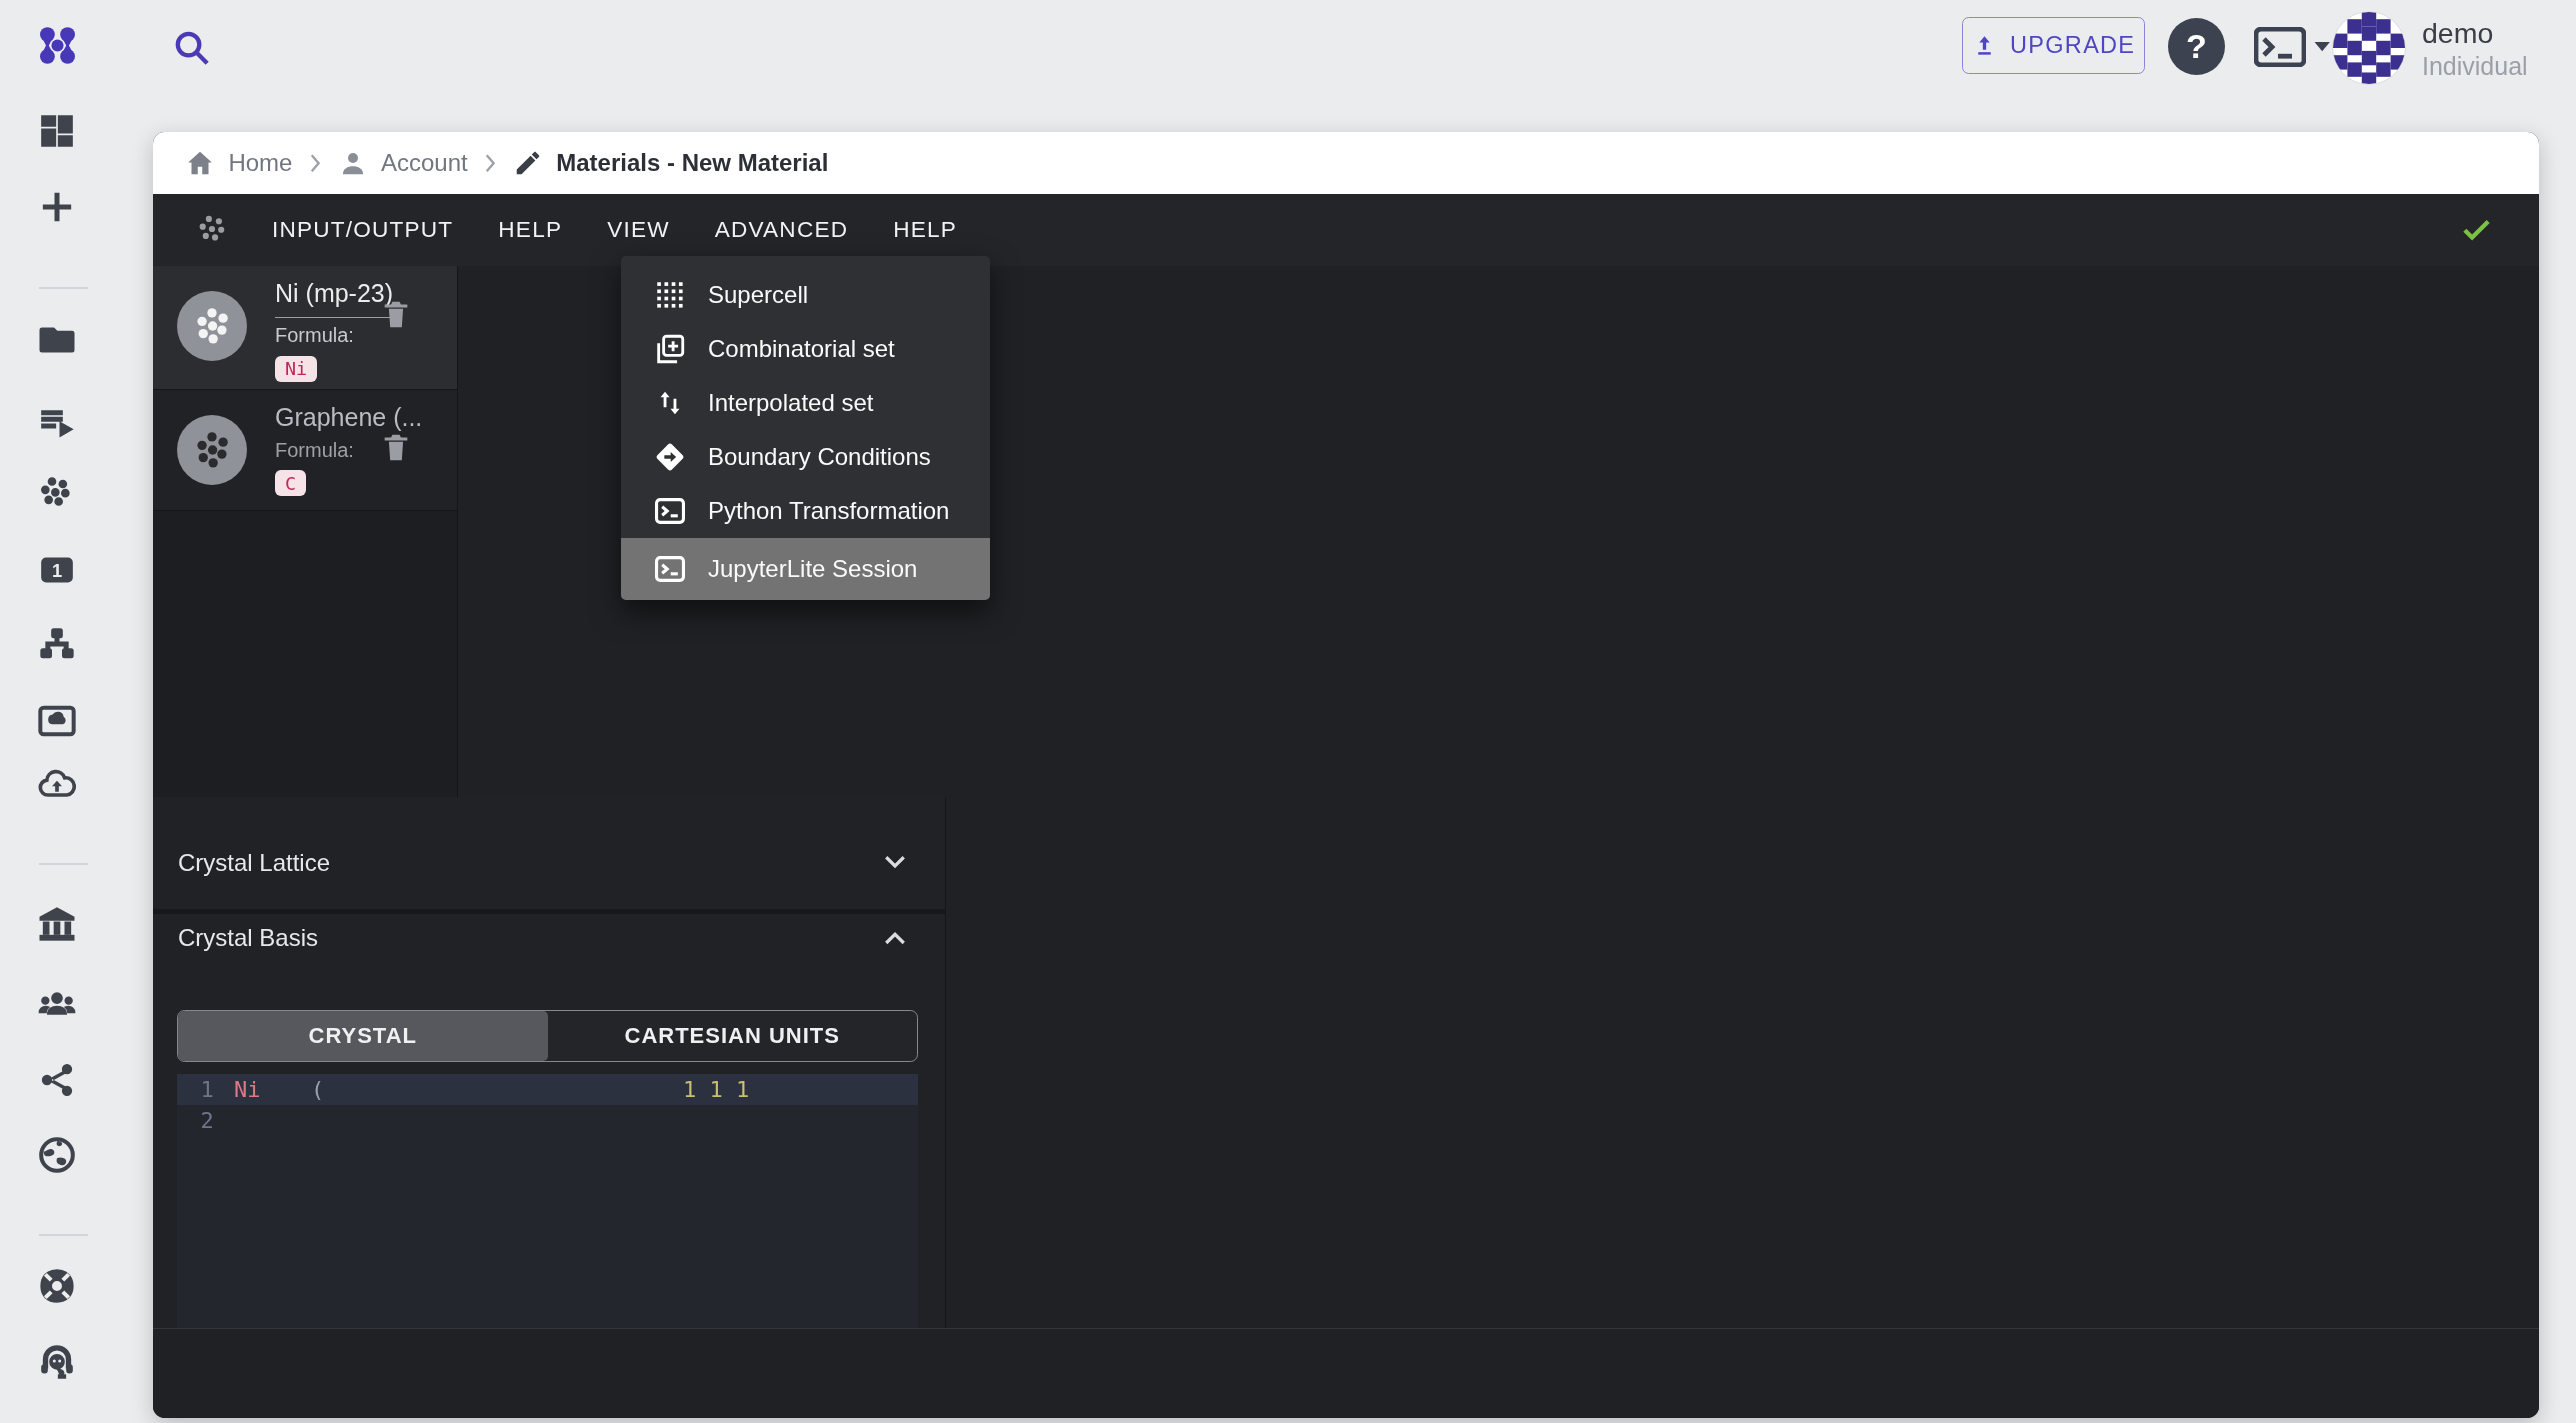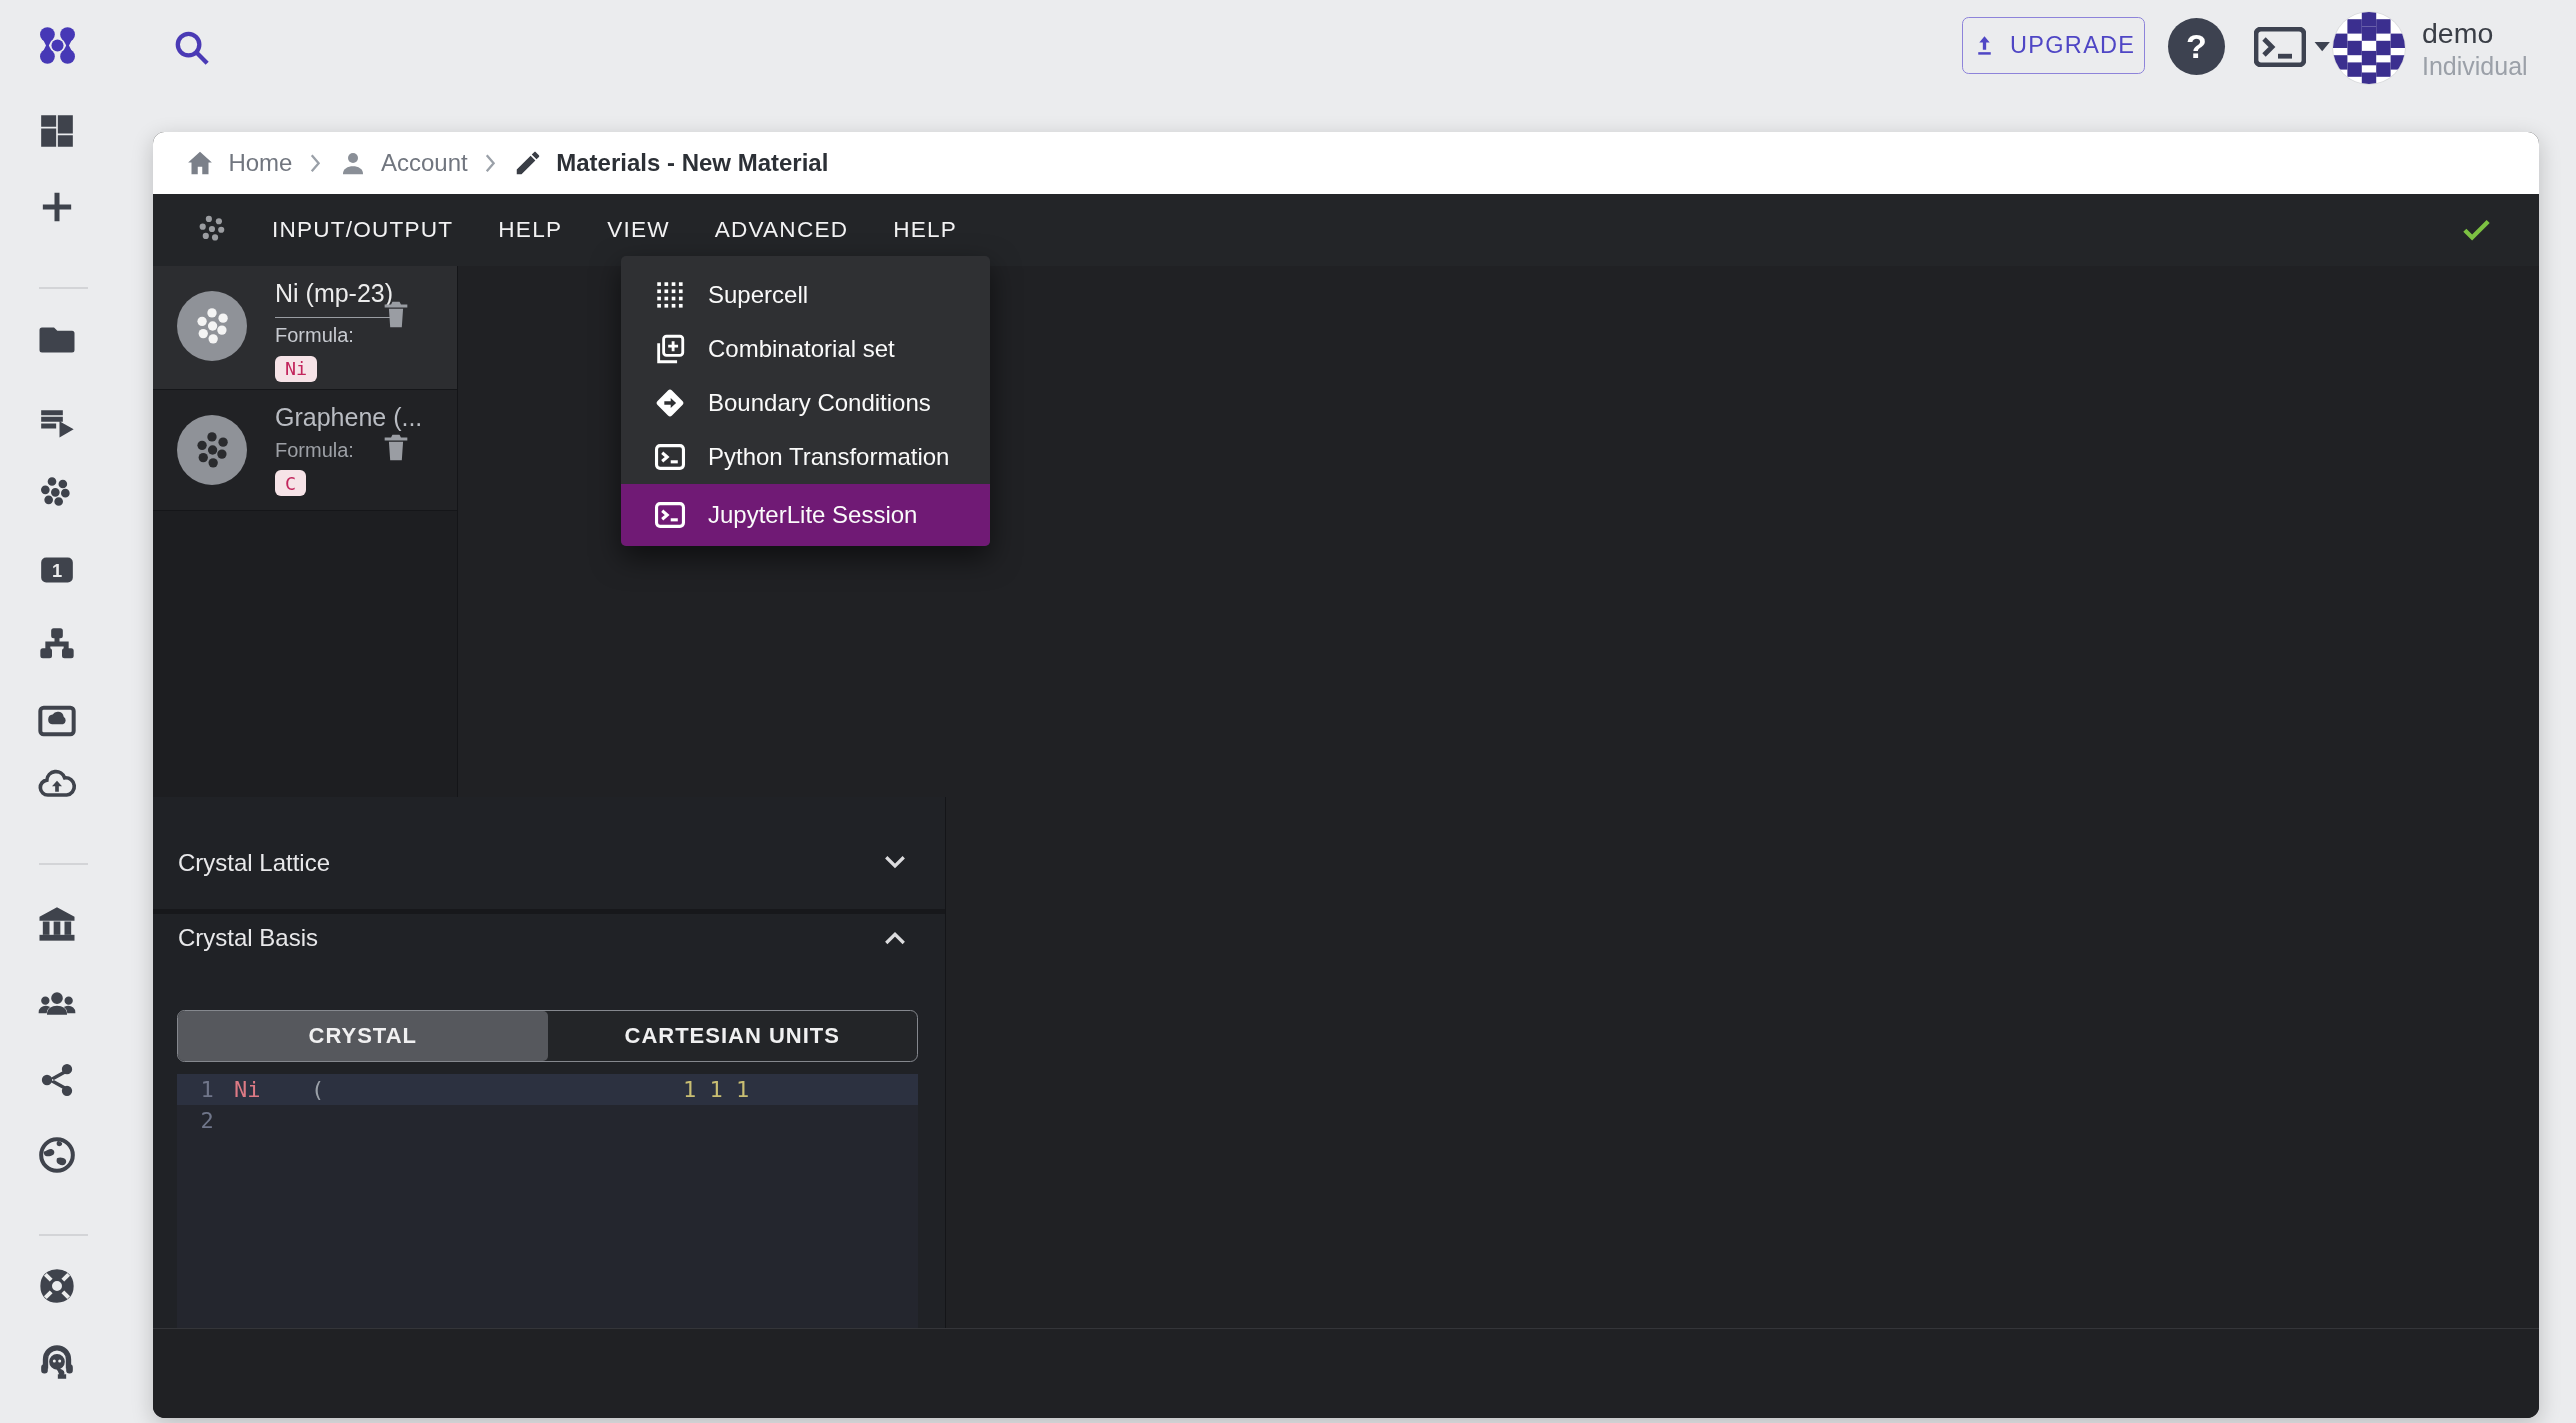--- a/index.html
+++ b/index.html
@@ -89,21 +89,21 @@
   .info-btn { position:absolute; right:11.7px; top:922px; width:67px; height:67px; border-radius:50%; background:#2b63b8;
               color:#fff; display:flex; align-items:center; justify-content:center;
               font-family:"DejaVu Serif", serif; font-style:italic; font-weight:700; font-size:39px; }
 
   .footer { position:absolute; left:0; bottom:0; width:100%; height:90px; background:#202124; border-top:1.7px solid #343539; }
 
   
   .adv-menu { position:absolute; left:621px; top:256px; width:369px; background:#2f3033; border-radius:5px;
               box-shadow:0 11.7px 28.5px rgba(0,0,0,.55); padding-top:11.7px; z-index:50; }
   .mi { height:54px; display:flex; align-items:center; cursor:pointer; }
-  .mi.hl { height:62px; background:#701a75; border-radius:0 0 5px 5px; }
+  .mi.hl { height:62px; background:#737373; border-radius:0 0 5px 5px; }
   .mi .mic { width:37px; height:37px; margin-left:30px; display:flex; align-items:center; justify-content:center; }
   .mi .mic svg { width:34px; height:34px; fill:#fff; stroke:#fff; }
   .mi span { margin-left:20px; font-size:24px; color:#fafafa; }
 </style>
 </head>
 <body>
 
 <div id="app">
 
   <div class="topbar">
@@ -478,20 +478,31 @@
             <path fill="none" stroke="#fff" stroke-width="2" d="M4 8v13h13"></path>
           <rect x="7.5" y="3" width="13.5" height="13.5" rx="2" fill="none" stroke="#fff" stroke-width="2"></rect>
           <path stroke="#fff" stroke-width="2" d="M14.2 6.5v7M10.7 10h7"></path>
           </svg>
       </span>
       <span>Combinatorial set</span>
     </div>
     <div class="mi">
       <span class="mic">
         <svg viewBox="0 0 24 24">
+            <g fill="#fff" stroke="none">
+          <path d="M8.5 4l3.2 4h-2.2v7H7.5V8H5.3z"></path>
+              <path d="M15.5 20l-3.2-4h2.2V9h2v7h2.2z"></path>
+            </g>
+          </svg>
+      </span>
+      <span>Interpolated set</span>
+    </div>
+    <div class="mi">
+      <span class="mic">
+        <svg viewBox="0 0 24 24">
             <rect x="4.8" y="4.8" width="14.4" height="14.4" rx="2" transform="rotate(45 12 12)" fill="#fff" stroke="none"></rect>
           <path d="M12.5 8.5l3.8 3.5-3.8 3.5v-2.3H8v-2.4h4.5z" fill="#2f3033" stroke="none"></path>
           </svg>
       </span>
       <span>Boundary Conditions</span>
     </div>
     <div class="mi">
       <span class="mic">
         <svg viewBox="0 0 24 24">
             <rect x="2.5" y="4" width="19" height="16" rx="2.5" fill="none" stroke="#fff" stroke-width="2.2"></rect>

